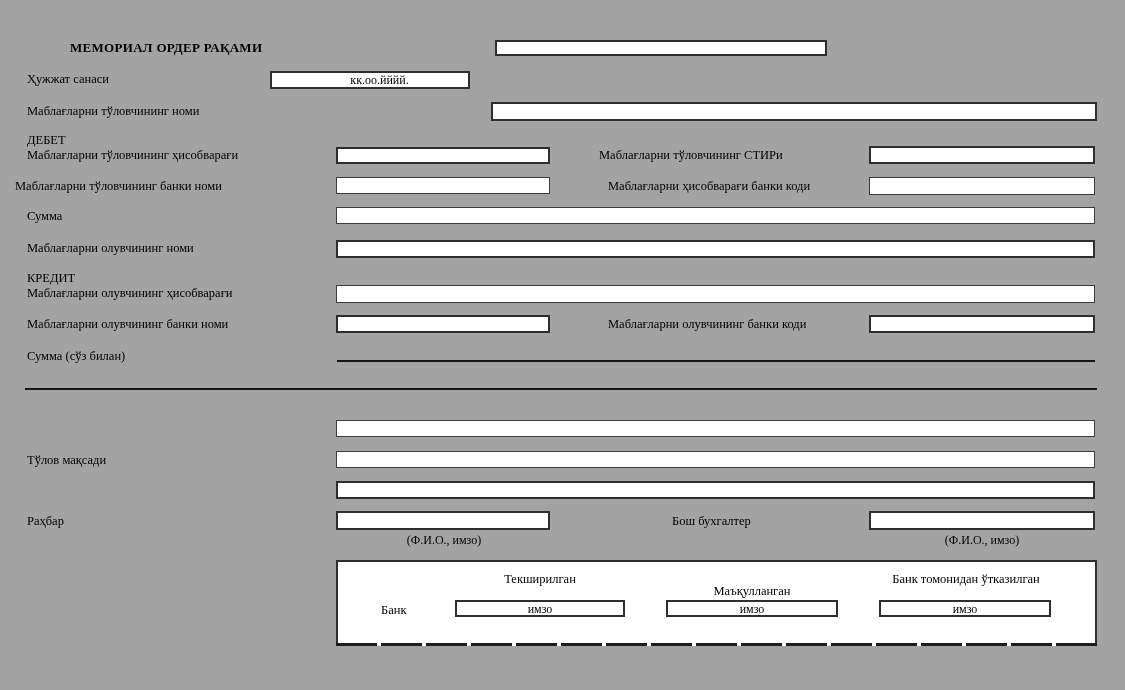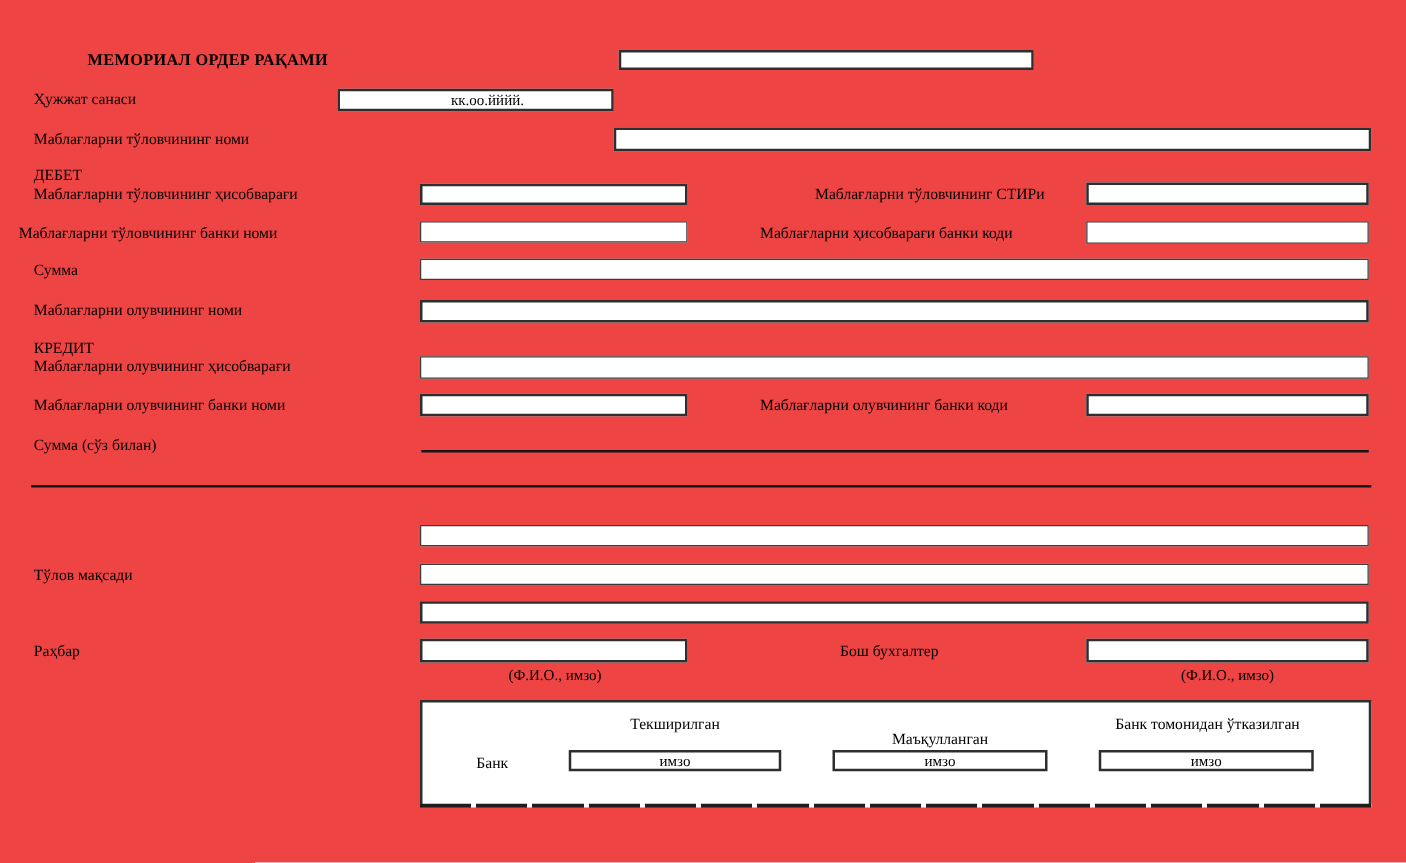--- a/index.html
+++ b/index.html
@@ -1,20 +1,20 @@
 <!DOCTYPE html>
 <html><head>
 <meta charset="utf-8">
 <style>
   html, body { margin: 0; padding: 0; background: #ffffff; }
   .page {
     position: relative;
     width: 1125px;
     height: 690px;
-    background: #ef4444;
+    background: #a3a3a3;
     font-family: "Liberation Serif", serif;
     font-size: 12.5px;
     color: #000000;
     overflow: hidden;
   }
   .lbl {
     position: absolute;
     white-space: nowrap;
     line-height: 15px;
   }
@@ -55,30 +55,30 @@
 </style>
 </head>
 <body>
 
 <div class="page">
 
   <div class="lbl bold" style="left:70px; top:40px;">МЕМОРИАЛ ОРДЕР РАҚАМИ</div>
   <div class="box" style="left:495px; top:40px; width:332px; height:16px;"></div>
 
   <div class="lbl" style="left:27px; top:72px;">Ҳужжат санаси</div>
-  <div class="box centered-text" style="left:270px; top:71px; width:221px; height:18px;padding-left:19px;">кк.оо.йййй.</div>
+  <div class="box centered-text" style="left:270px; top:71px; width:200px; height:18px;padding-left:19px;">кк.оо.йййй.</div>
 
   <div class="lbl" style="left:27px; top:104px;text-align:right;">Маблағларни тўловчининг номи</div>
   <div class="box" style="left:491px; top:102px; width:606px; height:19px;"></div>
 
   <div class="lbl" style="left:27px; top:133px;">ДЕБЕТ</div>
 
   <div class="lbl" style="left:27px; top:148px;">Маблағларни тўловчининг ҳисобварағи</div>
   <div class="box" style="left:336px; top:147px; width:214px; height:17px;"></div>
-  <div class="lbl" style="left:652px; top:148px;">Маблағларни тўловчининг СТИРи</div>
+  <div class="lbl" style="left:599px; top:148px;">Маблағларни тўловчининг СТИРи</div>
   <div class="box" style="left:869px; top:146px; width:226px; height:18px;"></div>
 
   <div class="lbl" style="left:15px; top:179px;">Маблағларни тўловчининг банки номи</div>
   <div class="box thin" style="left:336px; top:177px; width:214px; height:17px;"></div>
   <div class="lbl" style="left:608px; top:179px;">Маблағларни ҳисобварағи банки коди</div>
   <div class="box thin" style="left:869px; top:177px; width:226px; height:18px;"></div>
 
   <div class="lbl" style="left:27px; top:209px;">Сумма</div>
   <div class="box thin" style="left:336px; top:207px; width:759px; height:17px;"></div>
 

